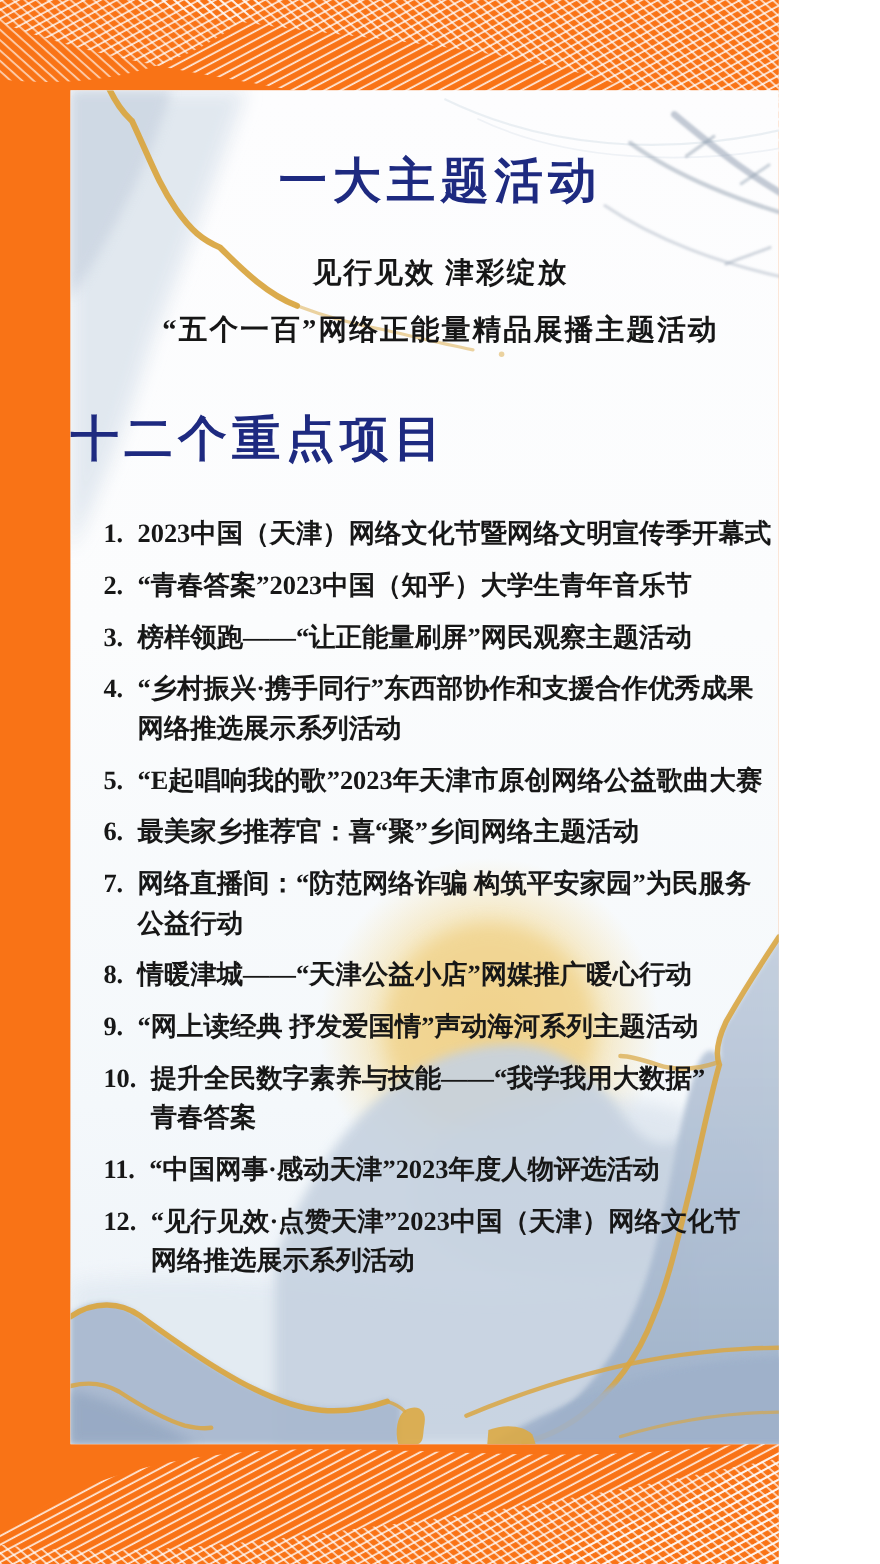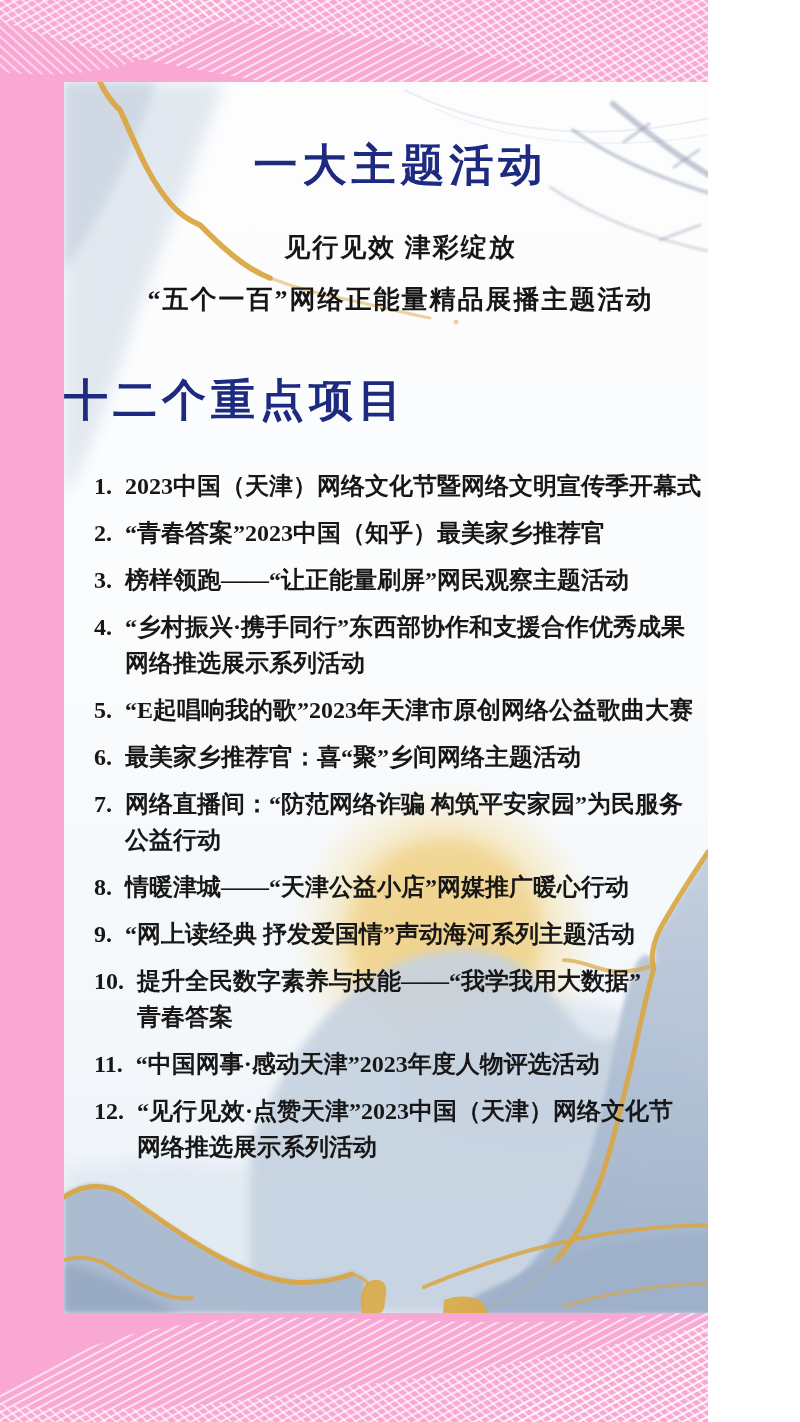--- a/index.html
+++ b/index.html
@@ -1,16 +1,16 @@
 <!DOCTYPE html>
 <html><head>
 <meta charset="utf-8">
 <style>
   html,body{margin:0;padding:0;}
-  .stage{position:relative;width:708px;height:1422px;overflow:hidden;background:#f9a8d4;
+  .stage{position:relative;width:708px;height:1422px;overflow:hidden;background:#f97316;
          font-family:"Liberation Serif","DejaVu Serif",serif;}
   .bg-svg{position:absolute;left:0;top:0;width:800px;height:1422px;display:block;}
   .card{position:absolute;left:64px;top:82px;width:673px;height:1231px;overflow:hidden;
         background:linear-gradient(180deg,#fdfdfe 0%,#fbfcfd 40%,#f4f8fb 75%,#edf2f8 100%);}
   .card-art{position:absolute;left:0;top:0;width:673px;height:1231px;display:block;z-index:0;}
   .content{position:absolute;left:0;top:0;width:673px;height:1231px;z-index:1;}
   .title-main{position:absolute;top:59px;left:0;right:0;margin:0;text-align:center;
         font-family:"Liberation Sans","DejaVu Sans",sans-serif;font-weight:900;
         font-size:44px;line-height:1.1;letter-spacing:5px;color:#1e2a80;}
   .title-projects{position:absolute;top:294px;left:0;right:0;margin:0;text-align:left;
@@ -155,21 +155,21 @@
       <p class="subtitle s2">“五个一百”网络正能量精品展播主题活动</p>
       <h2 class="title-projects">十二个重点项目</h2>
 
       <ol class="projects">
         <li>
           <span class="num">1.</span>
           <span class="txt"><span class="l1">2023中国（天津）网络文化节暨网络文明宣传季开幕式</span></span>
         </li>
         <li>
           <span class="num">2.</span>
-          <span class="txt"><span class="l1">“青春答案”2023中国（知乎）最美家乡推荐官</span></span>
+          <span class="txt"><span class="l1">“青春答案”2023中国（知乎）大学生青年音乐节</span></span>
         </li>
         <li>
           <span class="num">3.</span>
           <span class="txt"><span class="l1">榜样领跑——“让正能量刷屏”网民观察主题活动</span></span>
         </li>
         <li>
           <span class="num">4.</span>
           <span class="txt"><span class="l1">“乡村振兴·携手同行”东西部协作和支援合作优秀成果</span><span class="l2">网络推选展示系列活动</span></span>
         </li>
         <li>

